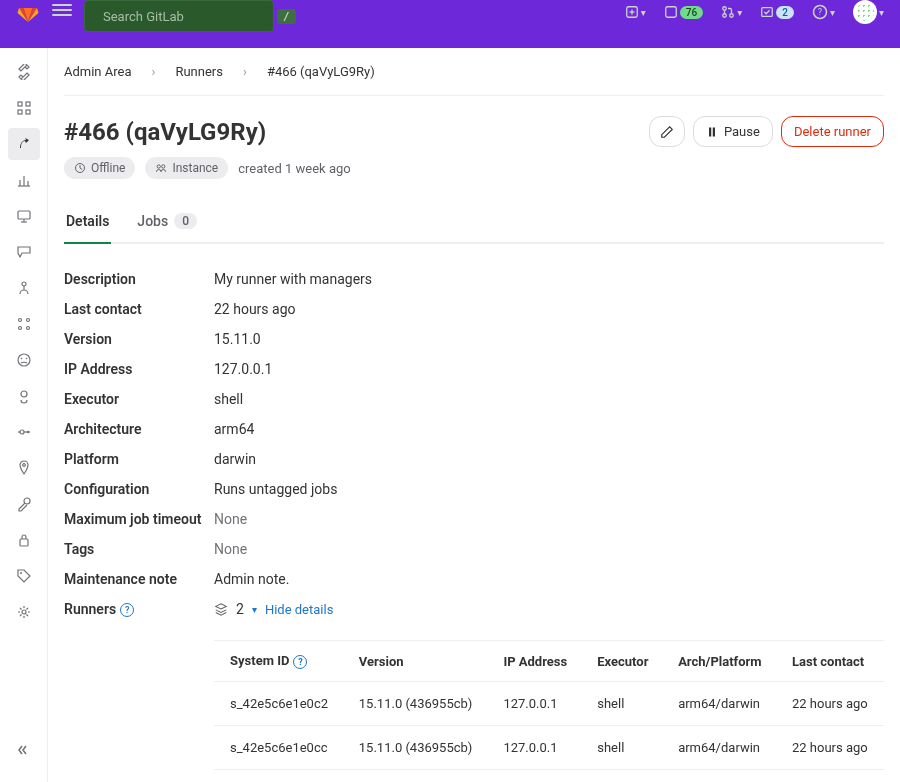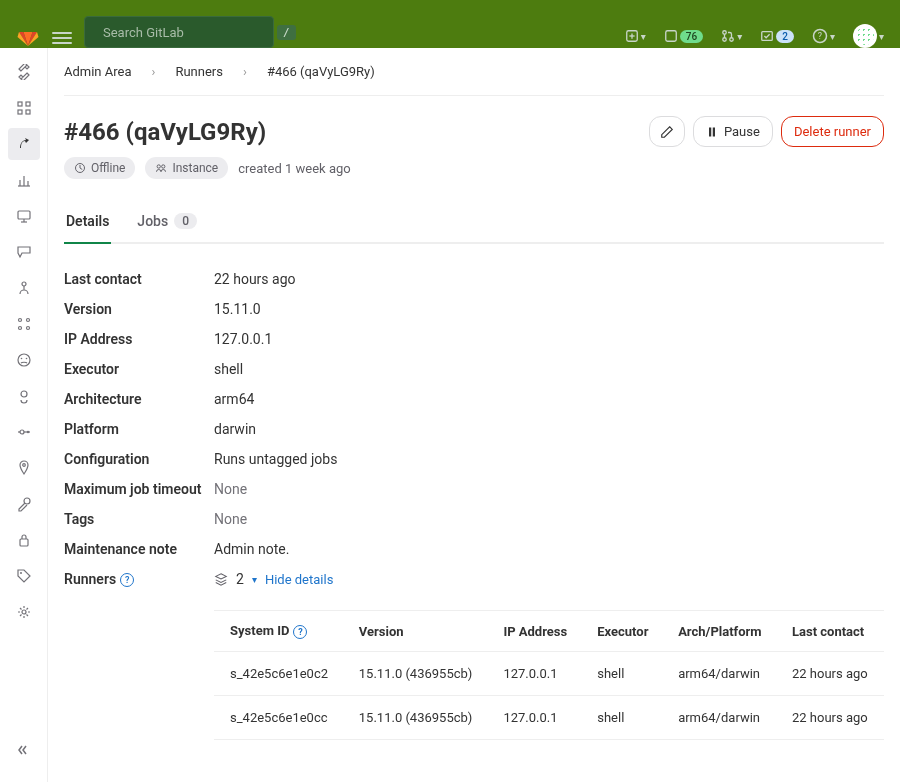--- a/index.html
+++ b/index.html
@@ -1,17 +1,17 @@
 <!DOCTYPE html>
 <html><head>
 <meta charset="utf-8">
 <style>
 *{box-sizing:border-box;margin:0;padding:0;font-family:-apple-system,BlinkMacSystemFont,"Segoe UI",Roboto,sans-serif}
 body{background:#fff;color:#333;font-size:14px;width:900px;height:782px;overflow:hidden}
-.topbar{height:48px;background:#4d7c0f;display:flex;align-items:flex-end;padding:0 16px;gap:12px}
+.topbar{height:48px;background:#6d28d9;display:flex;align-items:flex-start;padding:0 16px;gap:12px}
 .logo{width:24px;height:24px}
 .hamburger{width:20px;height:20px;cursor:pointer;display:flex;flex-direction:column;justify-content:center;gap:3px}
 .hamburger span{display:block;height:2px;background:#c8d5c8;border-radius:1px}
 .search-wrap{background:#2a5a2c;border-radius:4px;height:32px;display:flex;align-items:center;padding:0 10px;gap:8px;width:190px;border:1px solid #3a6a3c}
 .search-wrap input{background:transparent;border:none;color:#c8d5c8;outline:none;flex:1;font-size:13px}
 .search-wrap input::placeholder{color:#a8bca8}
 .kbd{background:#3f6f41;border-radius:3px;padding:1px 6px;color:#d0e0d0;font-size:11px;font-family:monospace}
 .top-right{margin-left:auto;display:flex;align-items:center;gap:18px;color:#c8d5c8}
 .top-icon{display:flex;align-items:center;gap:2px;cursor:pointer}
 .badge{background:#6fdc8c;color:#1e4620;border-radius:10px;padding:1px 6px;font-size:10px;font-weight:500}
@@ -295,20 +295,24 @@
           <span>Details</span>
         </div>
       <div class="tab">
         <span>Jobs</span>
         <span class="count-badge">0</span>
       </div>
     </div>
 
     <div class="details">
       <div class="drow">
+          <div class="dlabel">Description</div>
+          <div class="dval">My runner with managers</div>
+        </div>
+      <div class="drow">
           <div class="dlabel">Last contact</div>
           <div class="dval">22 hours ago</div>
         </div>
       <div class="drow">
           <div class="dlabel">Version</div>
           <div class="dval">15.11.0</div>
         </div>
       <div class="drow">
           <div class="dlabel">IP Address</div>
           <div class="dval">127.0.0.1</div>

